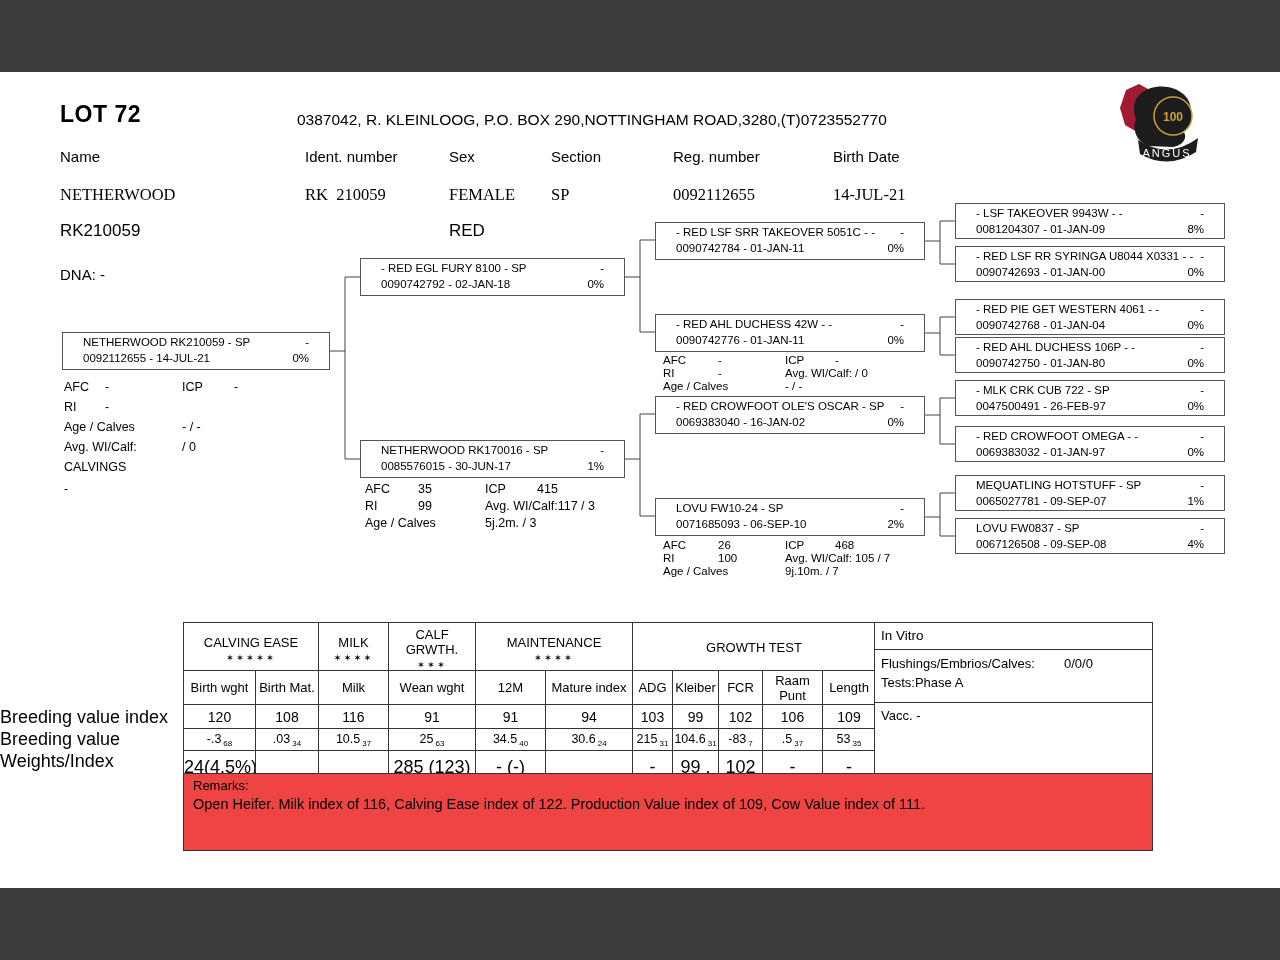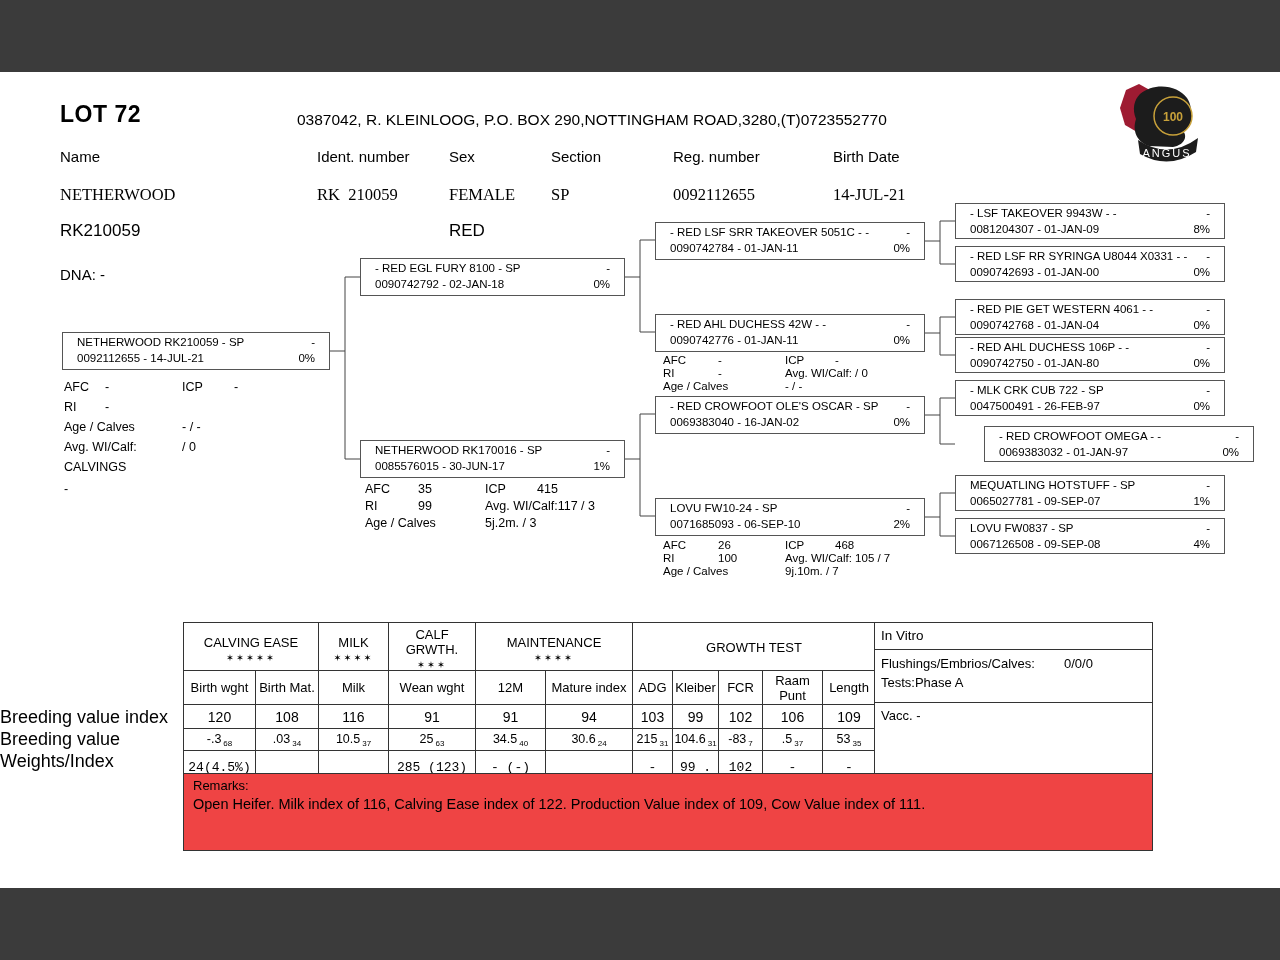--- a/index.html
+++ b/index.html
@@ -14,40 +14,40 @@
   #lot-title{left:60px;top:101px;font-size:23px;font-weight:bold;letter-spacing:.5px;}
   #contact-line{left:297px;top:111px;font-size:15.5px;}
   .fld{position:absolute;top:148px;}
   .flbl{font-size:15px;}
   .fval{font-size:16.5px;margin-top:20px;white-space:pre;font-family:Liberation Serif, serif;}
   #herd-id,#colour-value{font-size:17px;}
   #dna-line{font-size:15px;}
 
   
   #connectors{left:0;top:0;pointer-events:none;}
-  .pbox{position:absolute;border:1px solid #555;background:#fff;box-sizing:border-box;padding:1px 8px;}
+  .pbox{position:absolute;border:1px solid #555;background:#fff;box-sizing:border-box;padding:1px 14px;}
   .prow{display:flex;justify-content:space-between;padding:0 6px;line-height:16px;font-size:11.5px;white-space:nowrap;}
   .stats{position:absolute;}
   .stats div{white-space:nowrap;}
   .ib{display:inline-block;}
 
   
   #stats-area{position:absolute;left:183px;top:622px;}
   #stats-table{border-collapse:collapse;table-layout:fixed;width:692px;background:#fff;}
   #stats-table td{border:1px solid #333;text-align:center;padding:0;overflow:hidden;vertical-align:middle;}
   .tr-grp{height:46px;}
   .tr-grp td{vertical-align:top;}
   .grp-l{font-size:13px;padding-top:4px;}
   .grp-s{font-size:9.5px;letter-spacing:2px;padding-top:2px;}
   .tr-colh{height:34px;font-size:13px;}
   .tr-val{height:24px;font-size:14px;}
   .tr-bv{height:22px;font-size:12.5px;}
   .bvv{}
   .bva{font-size:8px;margin-left:2px;vertical-align:-3px;}
-  .tr-wt{height:34px;font-size:13px;font-family:Liberation Mono, monospace;}
+  .tr-wt{height:34px;font-size:18px;}
   .rowlbl{position:absolute;left:-183px;width:172px;text-align:left;font-size:18px;white-space:nowrap;}
   #invitro{position:absolute;left:691px;top:0;width:279px;height:152px;border:1px solid #333;box-sizing:border-box;background:#fff;}
   .iv-title{height:26px;line-height:26px;padding-left:6px;font-size:13.5px;border-bottom:1px solid #333;}
   .iv-block{height:53px;border-bottom:1px solid #333;padding:4px 6px;font-size:13px;box-sizing:border-box;}
   .iv-line{line-height:19px;white-space:nowrap;}
   .iv-line .iv-l{display:inline-block;width:183px;}
   .iv-vacc{padding:5px 6px;font-size:13px;}
   #remarks{position:absolute;left:0;top:151px;width:970px;height:78px;border:1px solid #333;box-sizing:border-box;padding:4px 9px;background:#ef4444;}
   .rem-l{font-size:13px;}
   .rem-t{font-size:14.5px;margin-top:3px;}
@@ -59,21 +59,21 @@
   <div class="band" id="band-top"></div>
   <div class="band" id="band-bottom"></div>
 
   <div class="abs" id="lot-title">LOT 72</div>
   <div class="abs" id="contact-line">0387042, R. KLEINLOOG, P.O. BOX 290,NOTTINGHAM ROAD,3280,(T)0723552770</div>
 
   <div class="fld" style="left:60px">
     <div class="flbl">Name</div>
     <div class="fval">NETHERWOOD</div>
   </div>
-  <div class="fld" style="left:317px">
+  <div class="fld" style="left:305px">
     <div class="flbl">Ident. number</div>
     <div class="fval">RK  210059</div>
   </div>
   <div class="fld" style="left:449px">
     <div class="flbl">Sex</div>
     <div class="fval">FEMALE</div>
   </div>
   <div class="fld" style="left:551px">
     <div class="flbl">Section</div>
     <div class="fval">SP</div>
@@ -224,21 +224,21 @@
       <div class="pbox" style="left: 955px; top: 380px; width: 270px; height: 36px;">
         <div class="prow">
           <span>- MLK CRK CUB 722 - SP</span>
           <span>-</span>
         </div>
         <div class="prow">
           <span>0047500491 - 26-FEB-97</span>
           <span>0%</span>
         </div>
       </div>
-      <div class="pbox" style="left: 984px; top: 426px; width: 270px; height: 36px;">
+      <div class="pbox" style="left: 955px; top: 426px; width: 270px; height: 36px;">
         <div class="prow">
           <span>- RED CROWFOOT OMEGA - -</span>
           <span>-</span>
         </div>
         <div class="prow">
           <span>0069383032 - 01-JAN-97</span>
           <span>0%</span>
         </div>
       </div>
       <div class="pbox" style="left: 955px; top: 475px; width: 270px; height: 36px;">

